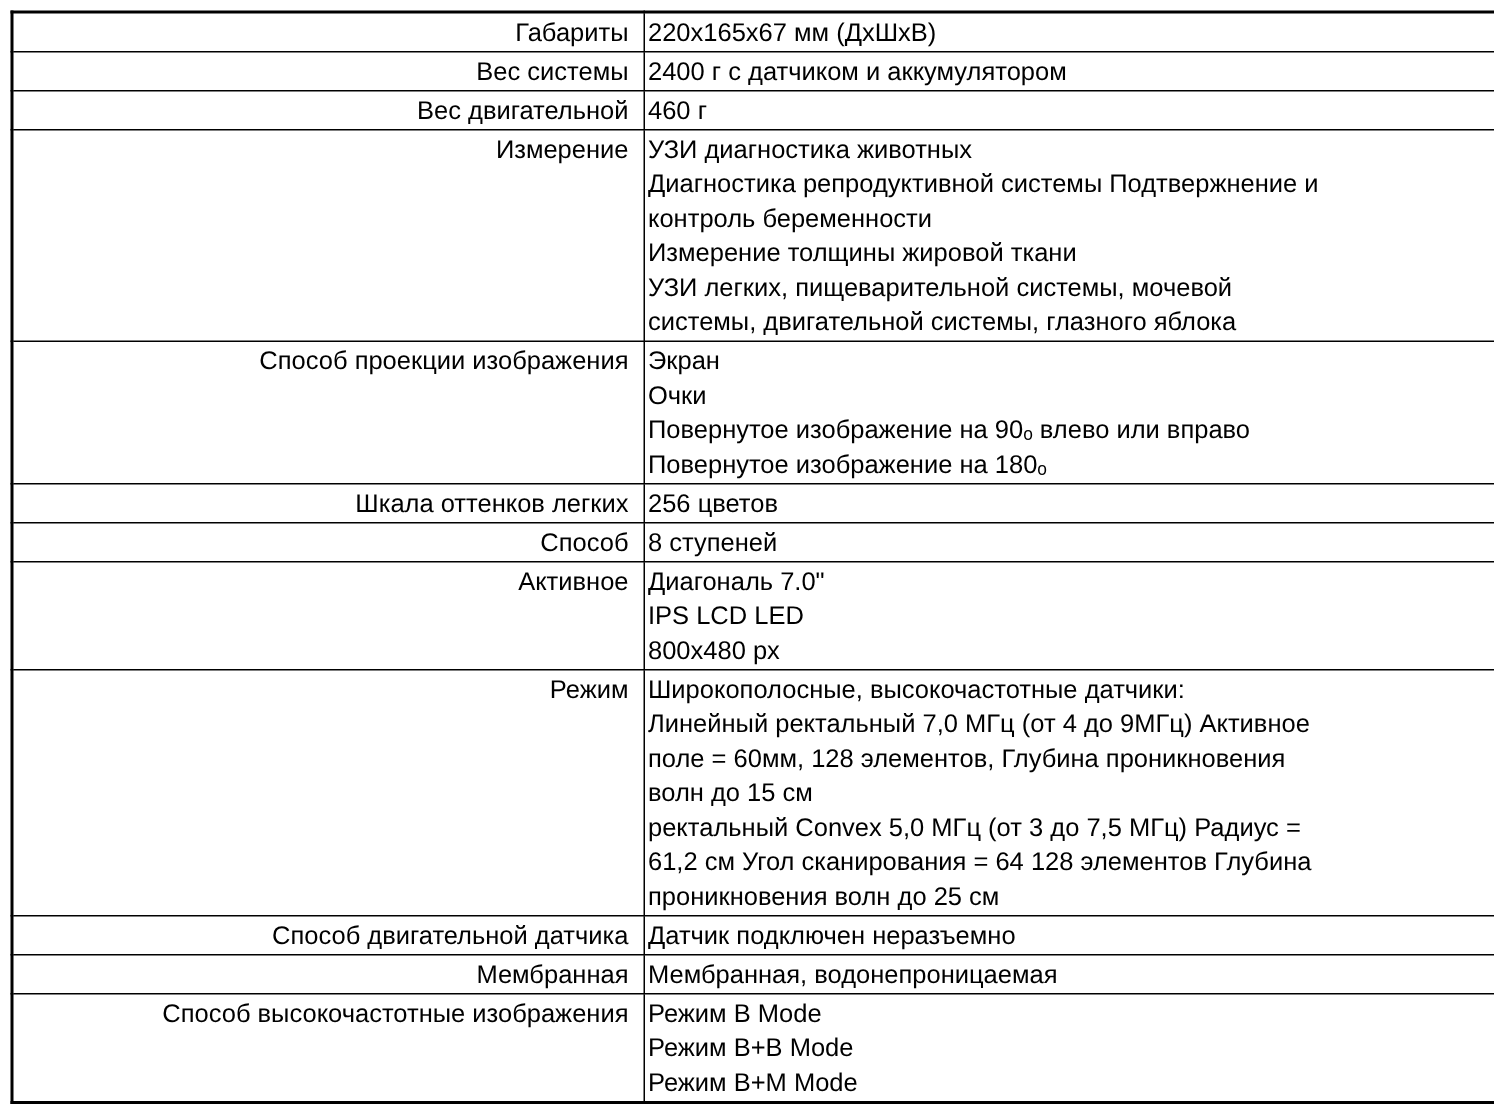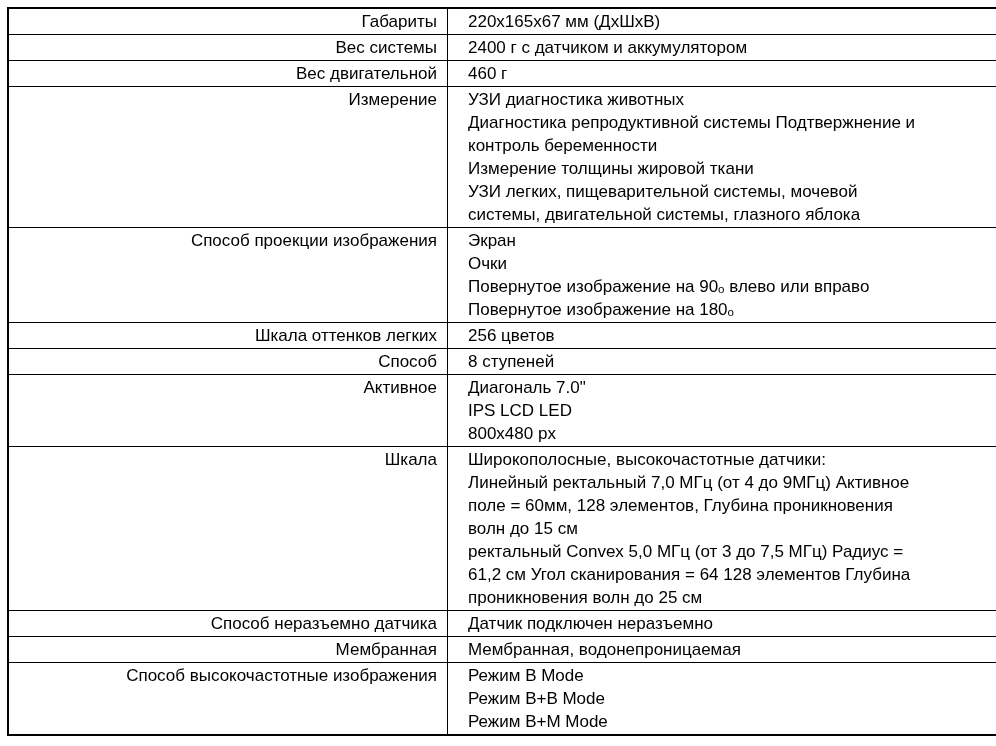--- a/index.html
+++ b/index.html
@@ -24,21 +24,21 @@
     border-collapse: collapse;
     table-layout: fixed;
     width: 983px;
     border: 2px solid #000000;
   }
   table.spec-table td {
     border: 1.5px solid #000000;
     vertical-align: top;
     font-size: 17px;
     line-height: 23px;
-    padding: 1px 10px 1px 20px;
+    padding: 1px 10px 1px 2px;
     overflow: hidden;
   }
   td.label-cell {
     width: 408px;
     text-align: right;
     white-space: nowrap;
   }
   td.value-cell {
     width: 575px;
     text-align: left;
@@ -114,34 +114,34 @@
   <tr>
     <td class="label-cell">Активное</td>
     <td class="value-cell">
             <div class="value-line">Диагональ 7.0"</div>
             <div class="value-line">IPS LCD LED</div>
             <div class="value-line">800x480 px</div>
           </td>
   </tr>
 
   <tr>
-    <td class="label-cell">Шкала</td>
+    <td class="label-cell">Режим</td>
     <td class="value-cell">
             <div class="value-line">Широкополосные, высокочастотные датчики:</div>
             <div class="value-line">Линейный ректальный 7,0 МГц (от 4 до 9МГц) Активное</div>
             <div class="value-line">поле = 60мм, 128 элементов, Глубина проникновения</div>
             <div class="value-line">волн до 15 см</div>
             <div class="value-line">ректальный Convex 5,0 МГц (от 3 до 7,5 МГц) Радиус =</div>
             <div class="value-line">61,2 см Угол сканирования = 64 128 элементов Глубина</div>
             <div class="value-line">проникновения волн до 25 см</div>
           </td>
   </tr>
 
   <tr>
-    <td class="label-cell">Способ неразъемно датчика</td>
+    <td class="label-cell">Способ двигательной датчика</td>
     <td class="value-cell">
             <div class="value-line">Датчик подключен неразъемно</div>
           </td>
   </tr>
 
   <tr>
     <td class="label-cell">Мембранная</td>
     <td class="value-cell">
             <div class="value-line">Мембранная, водонепроницаемая</div>
           </td>

